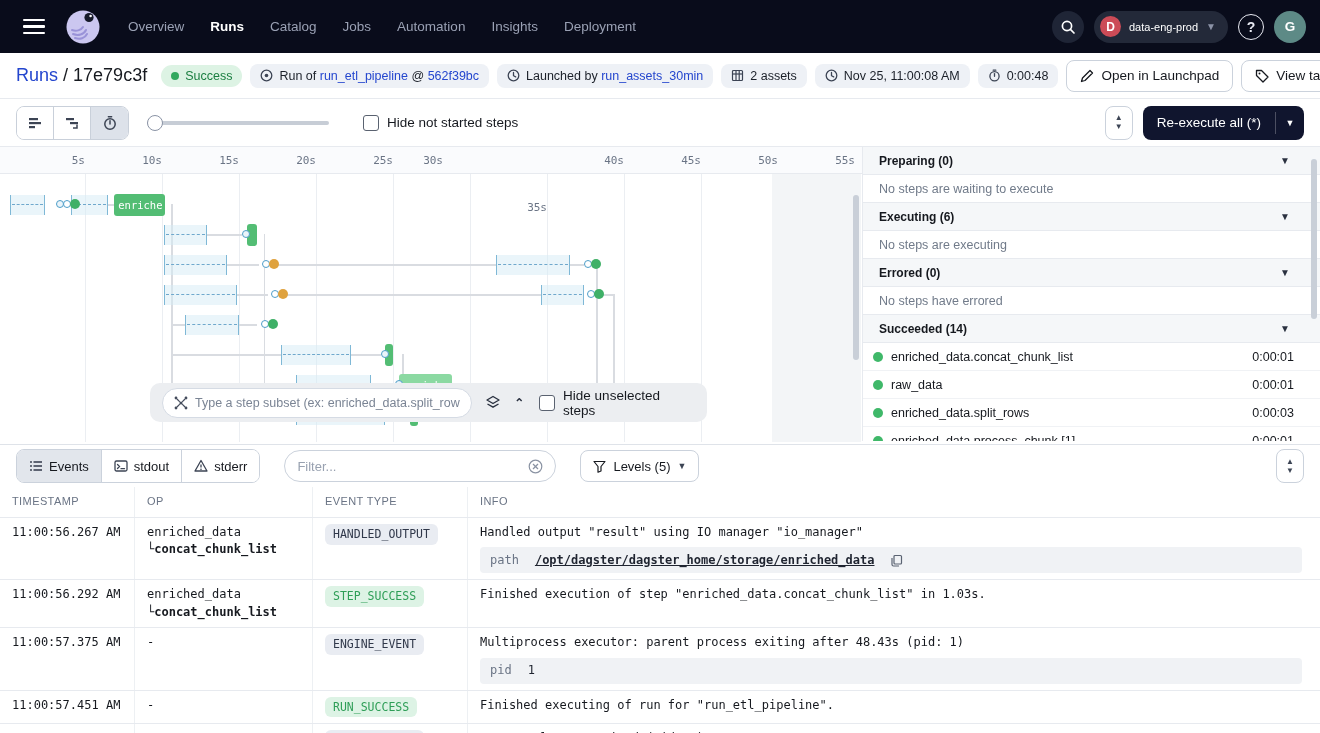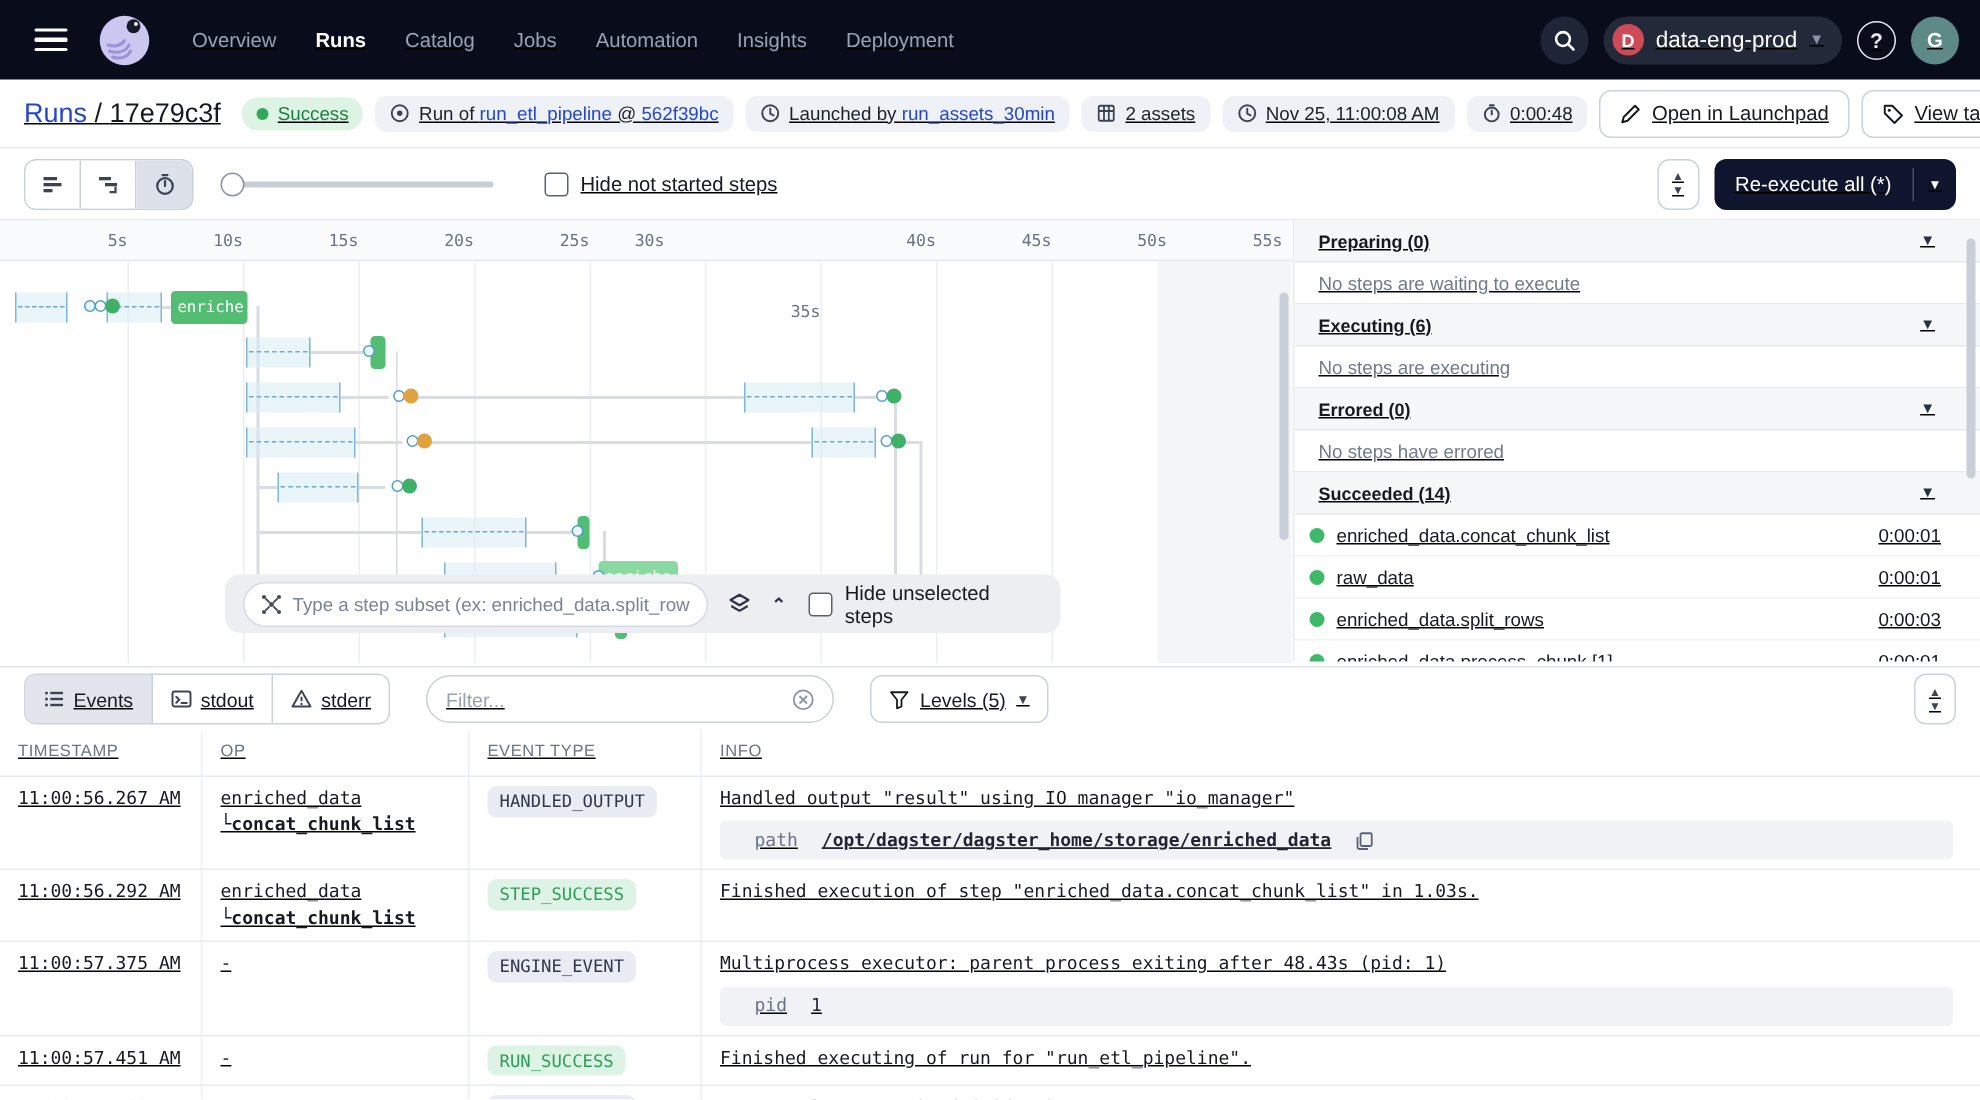--- a/index.html
+++ b/index.html
@@ -1,32 +1,32 @@
 <!DOCTYPE html>
 <html><head>
 <meta charset="utf-8">
 <style>
   * { margin:0; padding:0; box-sizing:border-box; }
   html,body { width:1320px; height:733px; overflow:hidden; background:#fff;
     font-family:"Liberation Sans", sans-serif; }
-  .app { width:1320px; height:733px; display:flex; flex-direction:column; overflow:hidden;text-decoration:underline; }
+  .app { width:1320px; height:733px; display:flex; flex-direction:column; overflow:hidden; }
 
   
   .topnav { height:53px; background:#090C1B; display:flex; align-items:center; padding:0 14px; flex:0 0 auto; }
   .hamburger { width:40px; height:36px; display:flex; flex-direction:column; justify-content:center; gap:4px; cursor:pointer; padding:0 9px; }
   .hamburger span { display:block; height:2.5px; background:#fff; border-radius:1px; }
   .logo { width:38px; height:38px; margin:0 14px 0 10px; }
   .navlinks { display:flex; align-items:center; gap:26px; margin-left:12px; }
   .navlink { font-size:13.5px; color:#9AA1B4; cursor:pointer; }
   .navlink.active { color:#fff; font-weight:bold; }
   .nav-right { margin-left:auto; display:flex; align-items:center; gap:10px; }
   .icon-circle { width:32px; height:32px; border-radius:50%; background:#1F2536; display:flex; align-items:center; justify-content:center; cursor:pointer; }
   .ws-pill { height:32px; border-radius:16px; background:#232939; display:flex; align-items:center; gap:8px; padding:0 12px 0 6px; cursor:pointer; }
   .ws-badge { width:21px; height:21px; border-radius:50%; background:#CC4B57; color:#fff; font-size:12px; font-weight:bold; display:flex; align-items:center; justify-content:center; }
-  .ws-name { color:#fff; font-size:15px; }
+  .ws-name { color:#fff; font-size:11px; }
   .ws-caret { color:#8B92A6; font-size:10px; }
   .help-circle { width:26px; height:26px; border-radius:50%; border:1.8px solid #E8EAF2; color:#E8EAF2; font-size:14px; font-weight:bold; display:flex; align-items:center; justify-content:center; cursor:pointer; }
   .avatar { width:32px; height:32px; border-radius:50%; background:#5D8A86; color:#fff; font-size:13.5px; font-weight:bold; display:flex; align-items:center; justify-content:center; cursor:pointer; }
 
   
   .run-header { height:46px; display:flex; align-items:center; padding:0 16px; gap:8px; border-bottom:1px solid #E7EAEF; flex:0 0 auto; }
   .crumb { font-size:18px; color:#16191F; white-space:nowrap; }
   .crumb a { color:#2446CE; text-decoration:none; cursor:pointer; }
   .status-badge { display:flex; align-items:center; gap:6px; background:#DDF3E4; color:#1B7F41; font-size:12.5px; border-radius:12px; padding:4px 10px; margin-left:6px; }
   .status-badge .dot { width:8px; height:8px; border-radius:50%; background:#31A85E; }
@@ -112,21 +112,21 @@
   .log-table { flex:1; overflow:hidden; font-family:"DejaVu Sans Mono", monospace; }
   .lt-row { display:grid; grid-template-columns:135px 178px 155px 1fr; border-bottom:1px solid #E7EAEF; }
   .lt-head { font-family:"Liberation Sans", sans-serif; }
   .lt-head .lt-cell { font-size:11px; color:#6A7485; letter-spacing:.4px; padding:7px 12px; }
   .lt-cell { padding:6px 12px; border-right:1px solid #EDF0F3; font-size:12px; color:#16191F; line-height:1.45; overflow:hidden; }
   .lt-cell:last-child { border-right:none; }
   .op2 { font-weight:bold; }
   .ev-badge { display:inline-block; font-size:11.5px; padding:2px 8px; border-radius:6px; }
   .ev-badge.neutral { background:#E9ECF2; color:#30384A; }
   .ev-badge.success { background:#DDF3E5; color:#2E9E57; }
-  .meta-box { margin-top:6px; background:#F0F2F5; border-radius:4px; height:26px; display:flex; align-items:center; gap:16px; padding:0 23px; width:calc(100% - 6px); }
+  .meta-box { margin-top:6px; background:#F0F2F5; border-radius:4px; height:26px; display:flex; align-items:center; gap:16px; padding:0 10px; width:calc(100% - 6px); }
   .meta-key { color:#6A7485; font-size:12px; }
   .meta-val { font-size:12px; color:#1F2430; }
   .meta-val.link { text-decoration:underline; cursor:pointer; font-weight:bold; }
   .copy-ic { color:#5A6372; cursor:pointer; display:flex; }
 </style>
 </head>
 <body>
 
 <div class="app">
 

